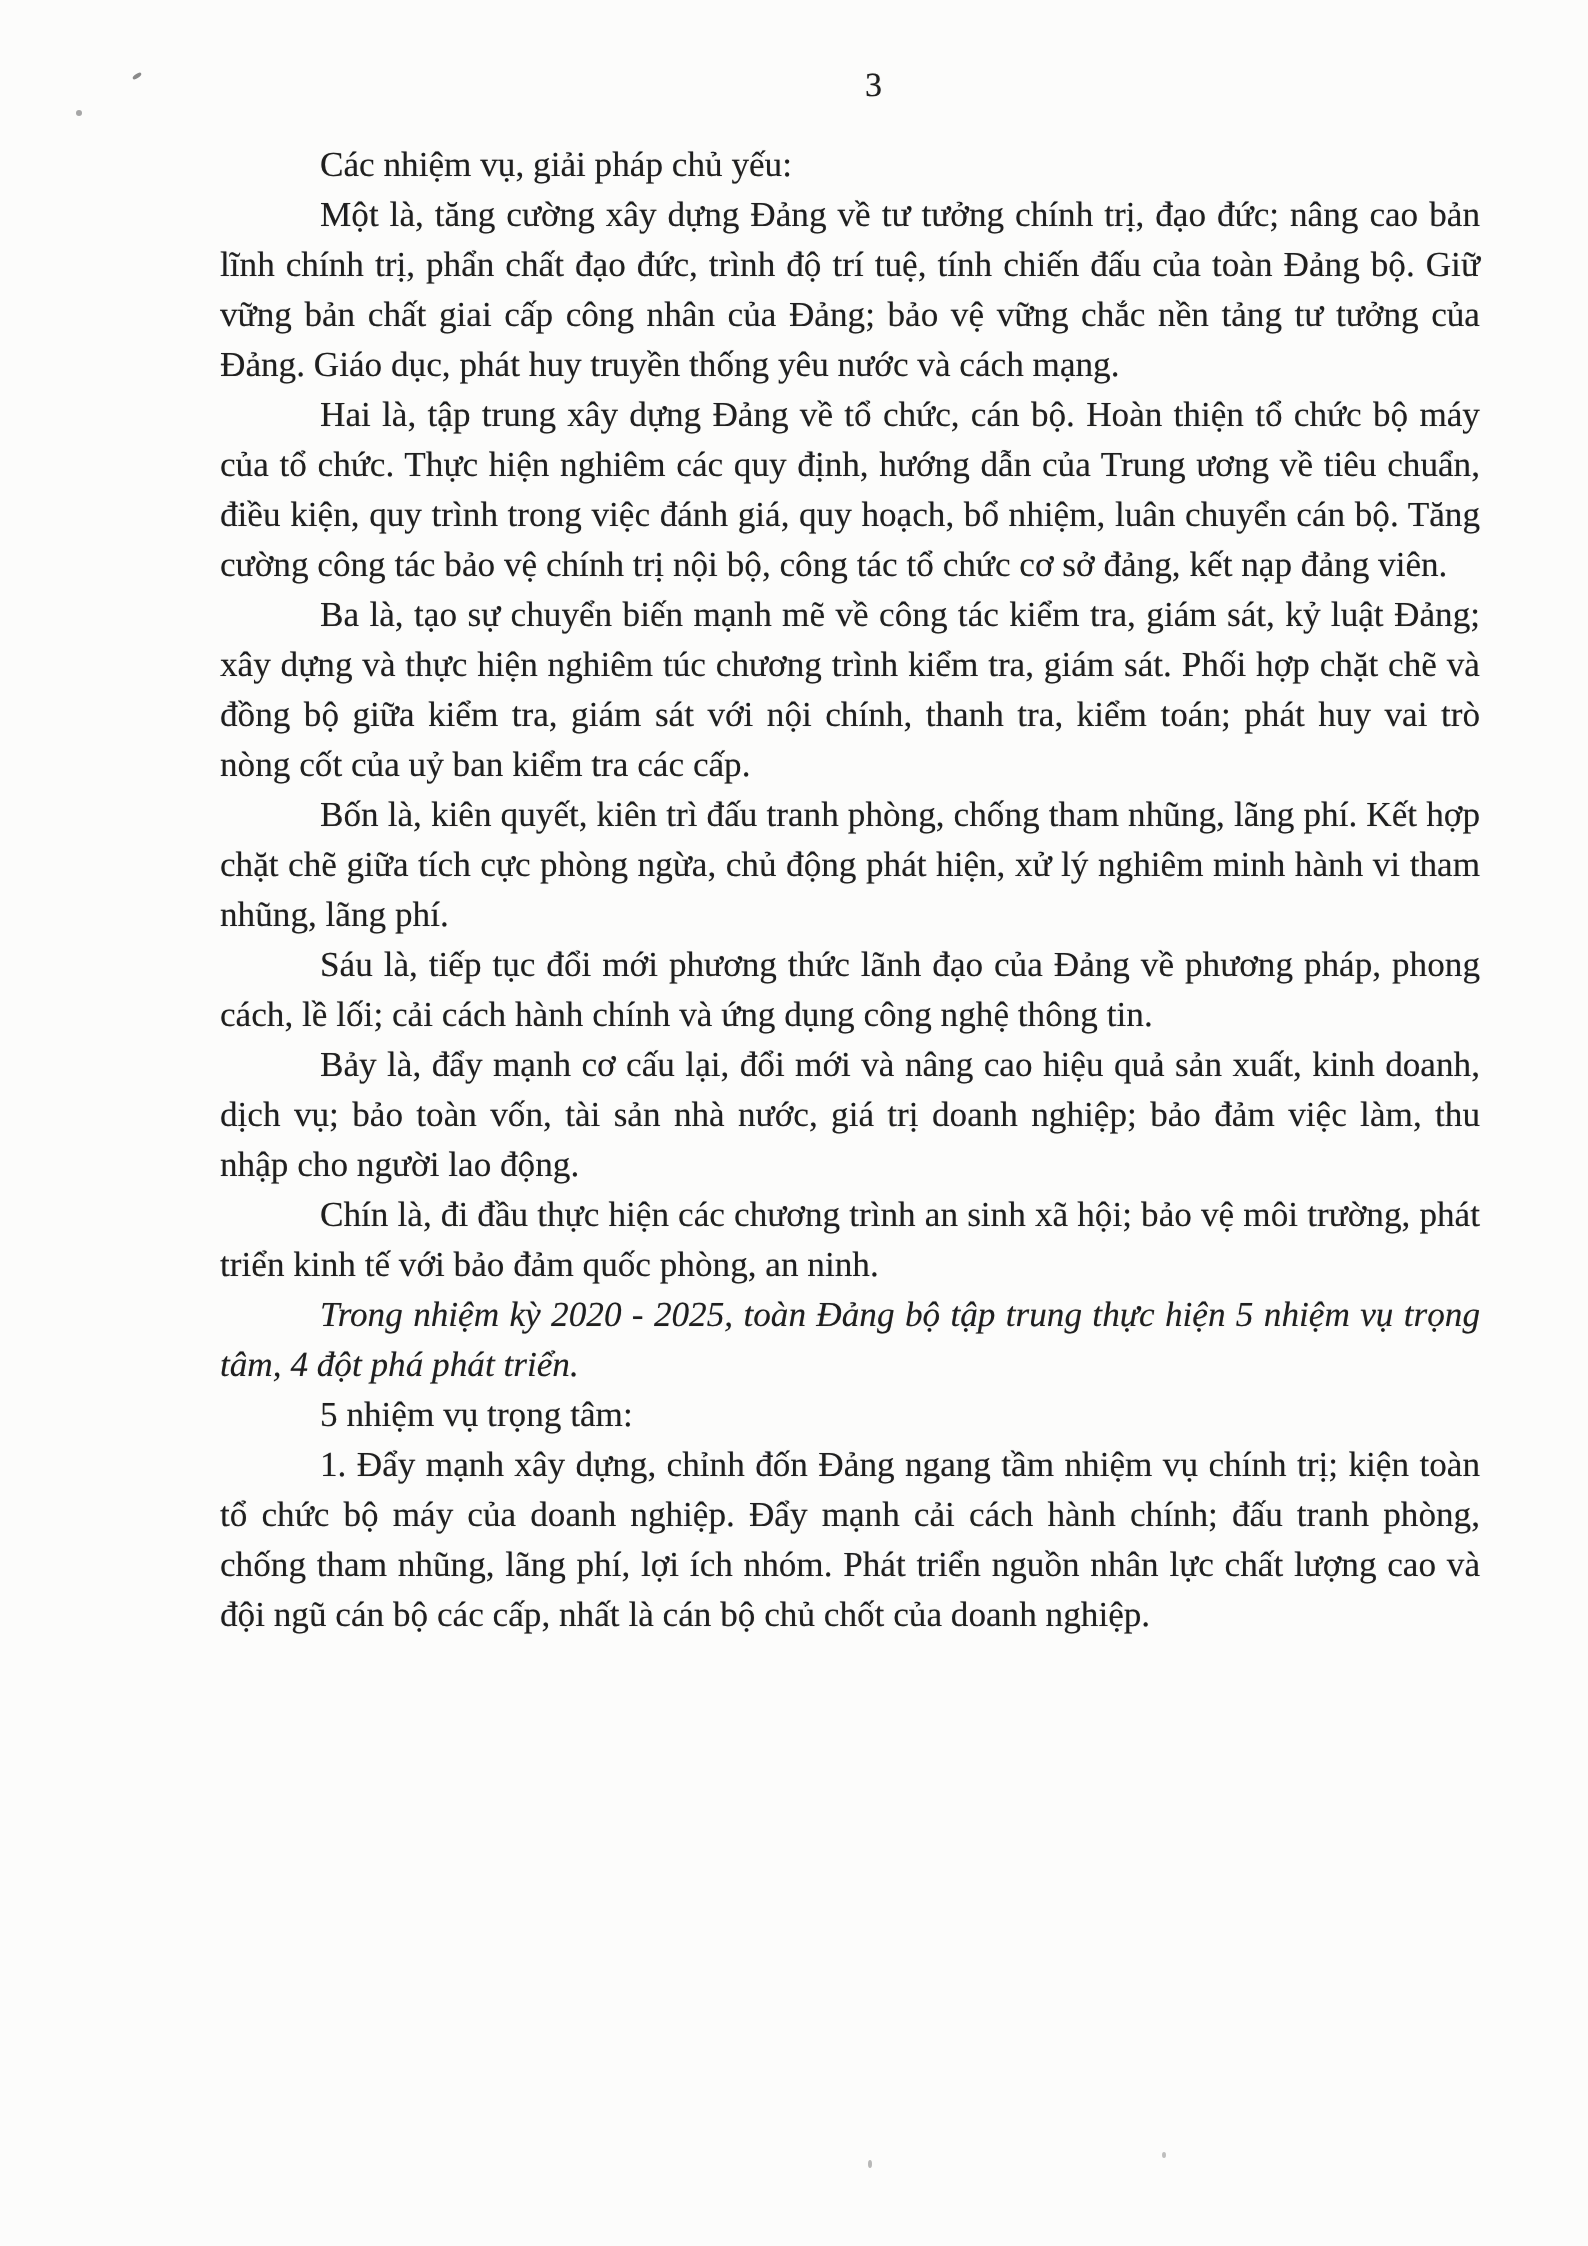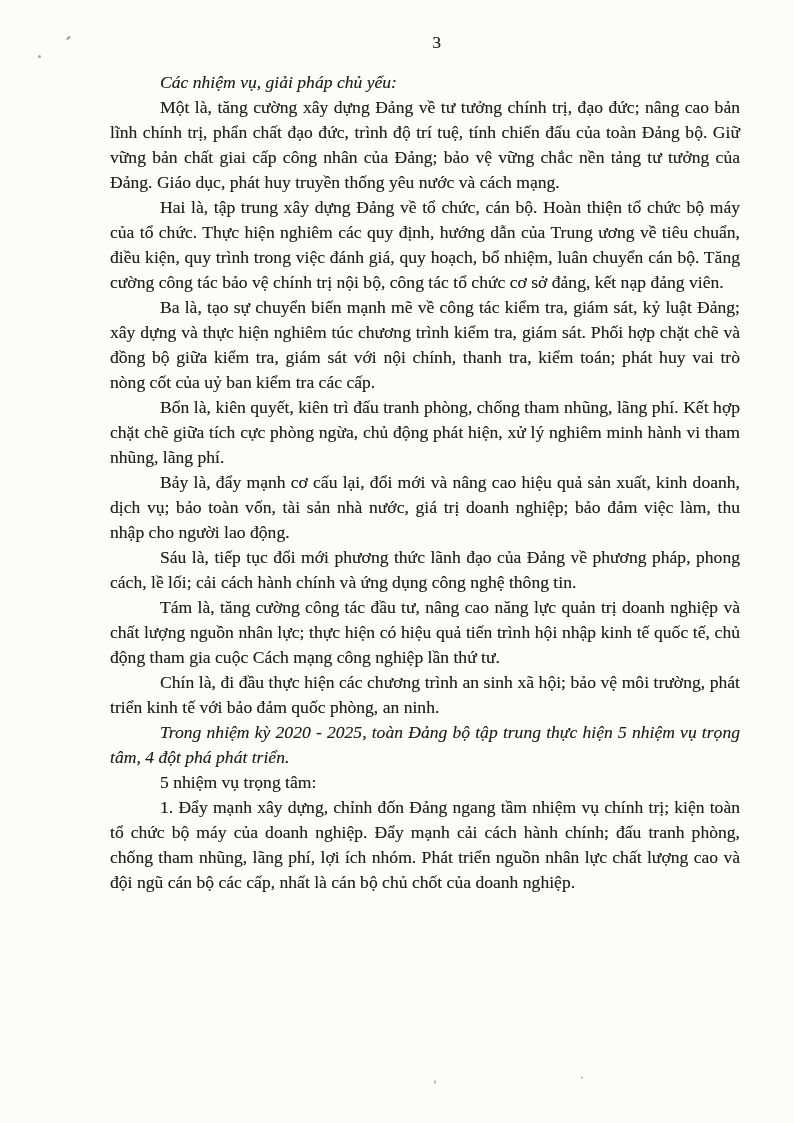--- a/index.html
+++ b/index.html
@@ -30,21 +30,20 @@
     left: 12px;
   }
   .body-text p {
     margin: 0;
     font-size: 17.6px;
     line-height: 25px;
     text-align: justify;
     text-indent: 50px;
   }
   .section-heading {
-    font-style: italic;
   }
   .lead {
   }
   .emphasis {
     font-style: italic;
     font-weight: normal;
   }
   .subsection-heading {
   }
   .speck {
@@ -75,25 +74,24 @@
 
     <p><span class="lead">Một là,</span><span> tăng cường xây dựng Đảng về tư tưởng chính trị, đạo đức; nâng cao bản lĩnh chính trị, phẩn chất đạo đức, trình độ trí tuệ, tính chiến đấu của toàn Đảng bộ. Giữ vững bản chất giai cấp công nhân của Đảng; bảo vệ vững chắc nền tảng tư tưởng của Đảng. Giáo dục, phát huy truyền thống yêu nước và cách mạng.</span></p>
 
     <p><span class="lead">Hai là,</span><span> tập trung xây dựng Đảng về tổ chức, cán bộ. Hoàn thiện tổ chức bộ máy của tổ chức. Thực hiện nghiêm các quy định, hướng dẫn của Trung ương về tiêu chuẩn, điều kiện, quy trình trong việc đánh giá, quy hoạch, bổ nhiệm, luân chuyển cán bộ. Tăng cường công tác bảo vệ chính trị nội bộ, công tác tổ chức cơ sở đảng, kết nạp đảng viên.</span></p>
 
     <p><span class="lead">Ba là,</span><span> tạo sự chuyển biến mạnh mẽ về công tác kiểm tra, giám sát, kỷ luật Đảng; xây dựng và thực hiện nghiêm túc chương trình kiểm tra, giám sát. Phối hợp chặt chẽ và đồng bộ giữa kiểm tra, giám sát với nội chính, thanh tra, kiểm toán; phát huy vai trò nòng cốt của uỷ ban kiểm tra các cấp.</span></p>
 
     <p><span class="lead">Bốn là,</span><span> kiên quyết, kiên trì đấu tranh phòng, chống tham nhũng, lãng phí. Kết hợp chặt chẽ giữa tích cực phòng ngừa, chủ động phát hiện, xử lý nghiêm minh hành vi tham nhũng, lãng phí.</span></p>
 
 
+    <p><span class="lead">Sáu là,</span><span> tiếp tục đổi mới phương thức lãnh đạo của Đảng về phương pháp, phong cách, lề lối; cải cách hành chính và ứng dụng công nghệ thông tin.</span></p>
+
     <p><span class="lead">Bảy là,</span><span> đẩy mạnh cơ cấu lại, đổi mới và nâng cao hiệu quả sản xuất, kinh doanh, dịch vụ; bảo toàn vốn, tài sản nhà nước, giá trị doanh nghiệp; bảo đảm việc làm, thu nhập cho người lao động.</span></p>
 
-    <p><span class="lead">Sáu là,</span><span> tiếp tục đổi mới phương thức lãnh đạo của Đảng về phương pháp, phong cách, lề lối; cải cách hành chính và ứng dụng công nghệ thông tin.</span></p>
-
-    <p><span class="lead">Tám là,</span><span> tăng cường công tác đầu tư, nâng cao năng lực quản trị doanh nghiệp và chất lượng nguồn nhân lực; thực hiện có hiệu quả tiến trình hội nhập kinh tế quốc tế, chủ động tham gia cuộc Cách mạng công nghiệp lần thứ tư.</span></p>
 
     <p><span class="lead">Chín là,</span><span> đi đầu thực hiện các chương trình an sinh xã hội; bảo vệ môi trường, phát triển kinh tế với bảo đảm quốc phòng, an ninh.</span></p>
 
 
     <p class="emphasis">Trong nhiệm kỳ 2020 - 2025, toàn Đảng bộ tập trung thực hiện 5 nhiệm vụ trọng tâm, 4 đột phá phát triển.</p>
 
     <p class="subsection-heading">5 nhiệm vụ trọng tâm:</p>
 
     <p>1. Đẩy mạnh xây dựng, chỉnh đốn Đảng ngang tầm nhiệm vụ chính trị; kiện toàn tổ chức bộ máy của doanh nghiệp. Đẩy mạnh cải cách hành chính; đấu tranh phòng, chống tham nhũng, lãng phí, lợi ích nhóm. Phát triển nguồn nhân lực chất lượng cao và đội ngũ cán bộ các cấp, nhất là cán bộ chủ chốt của doanh nghiệp.</p>
 

